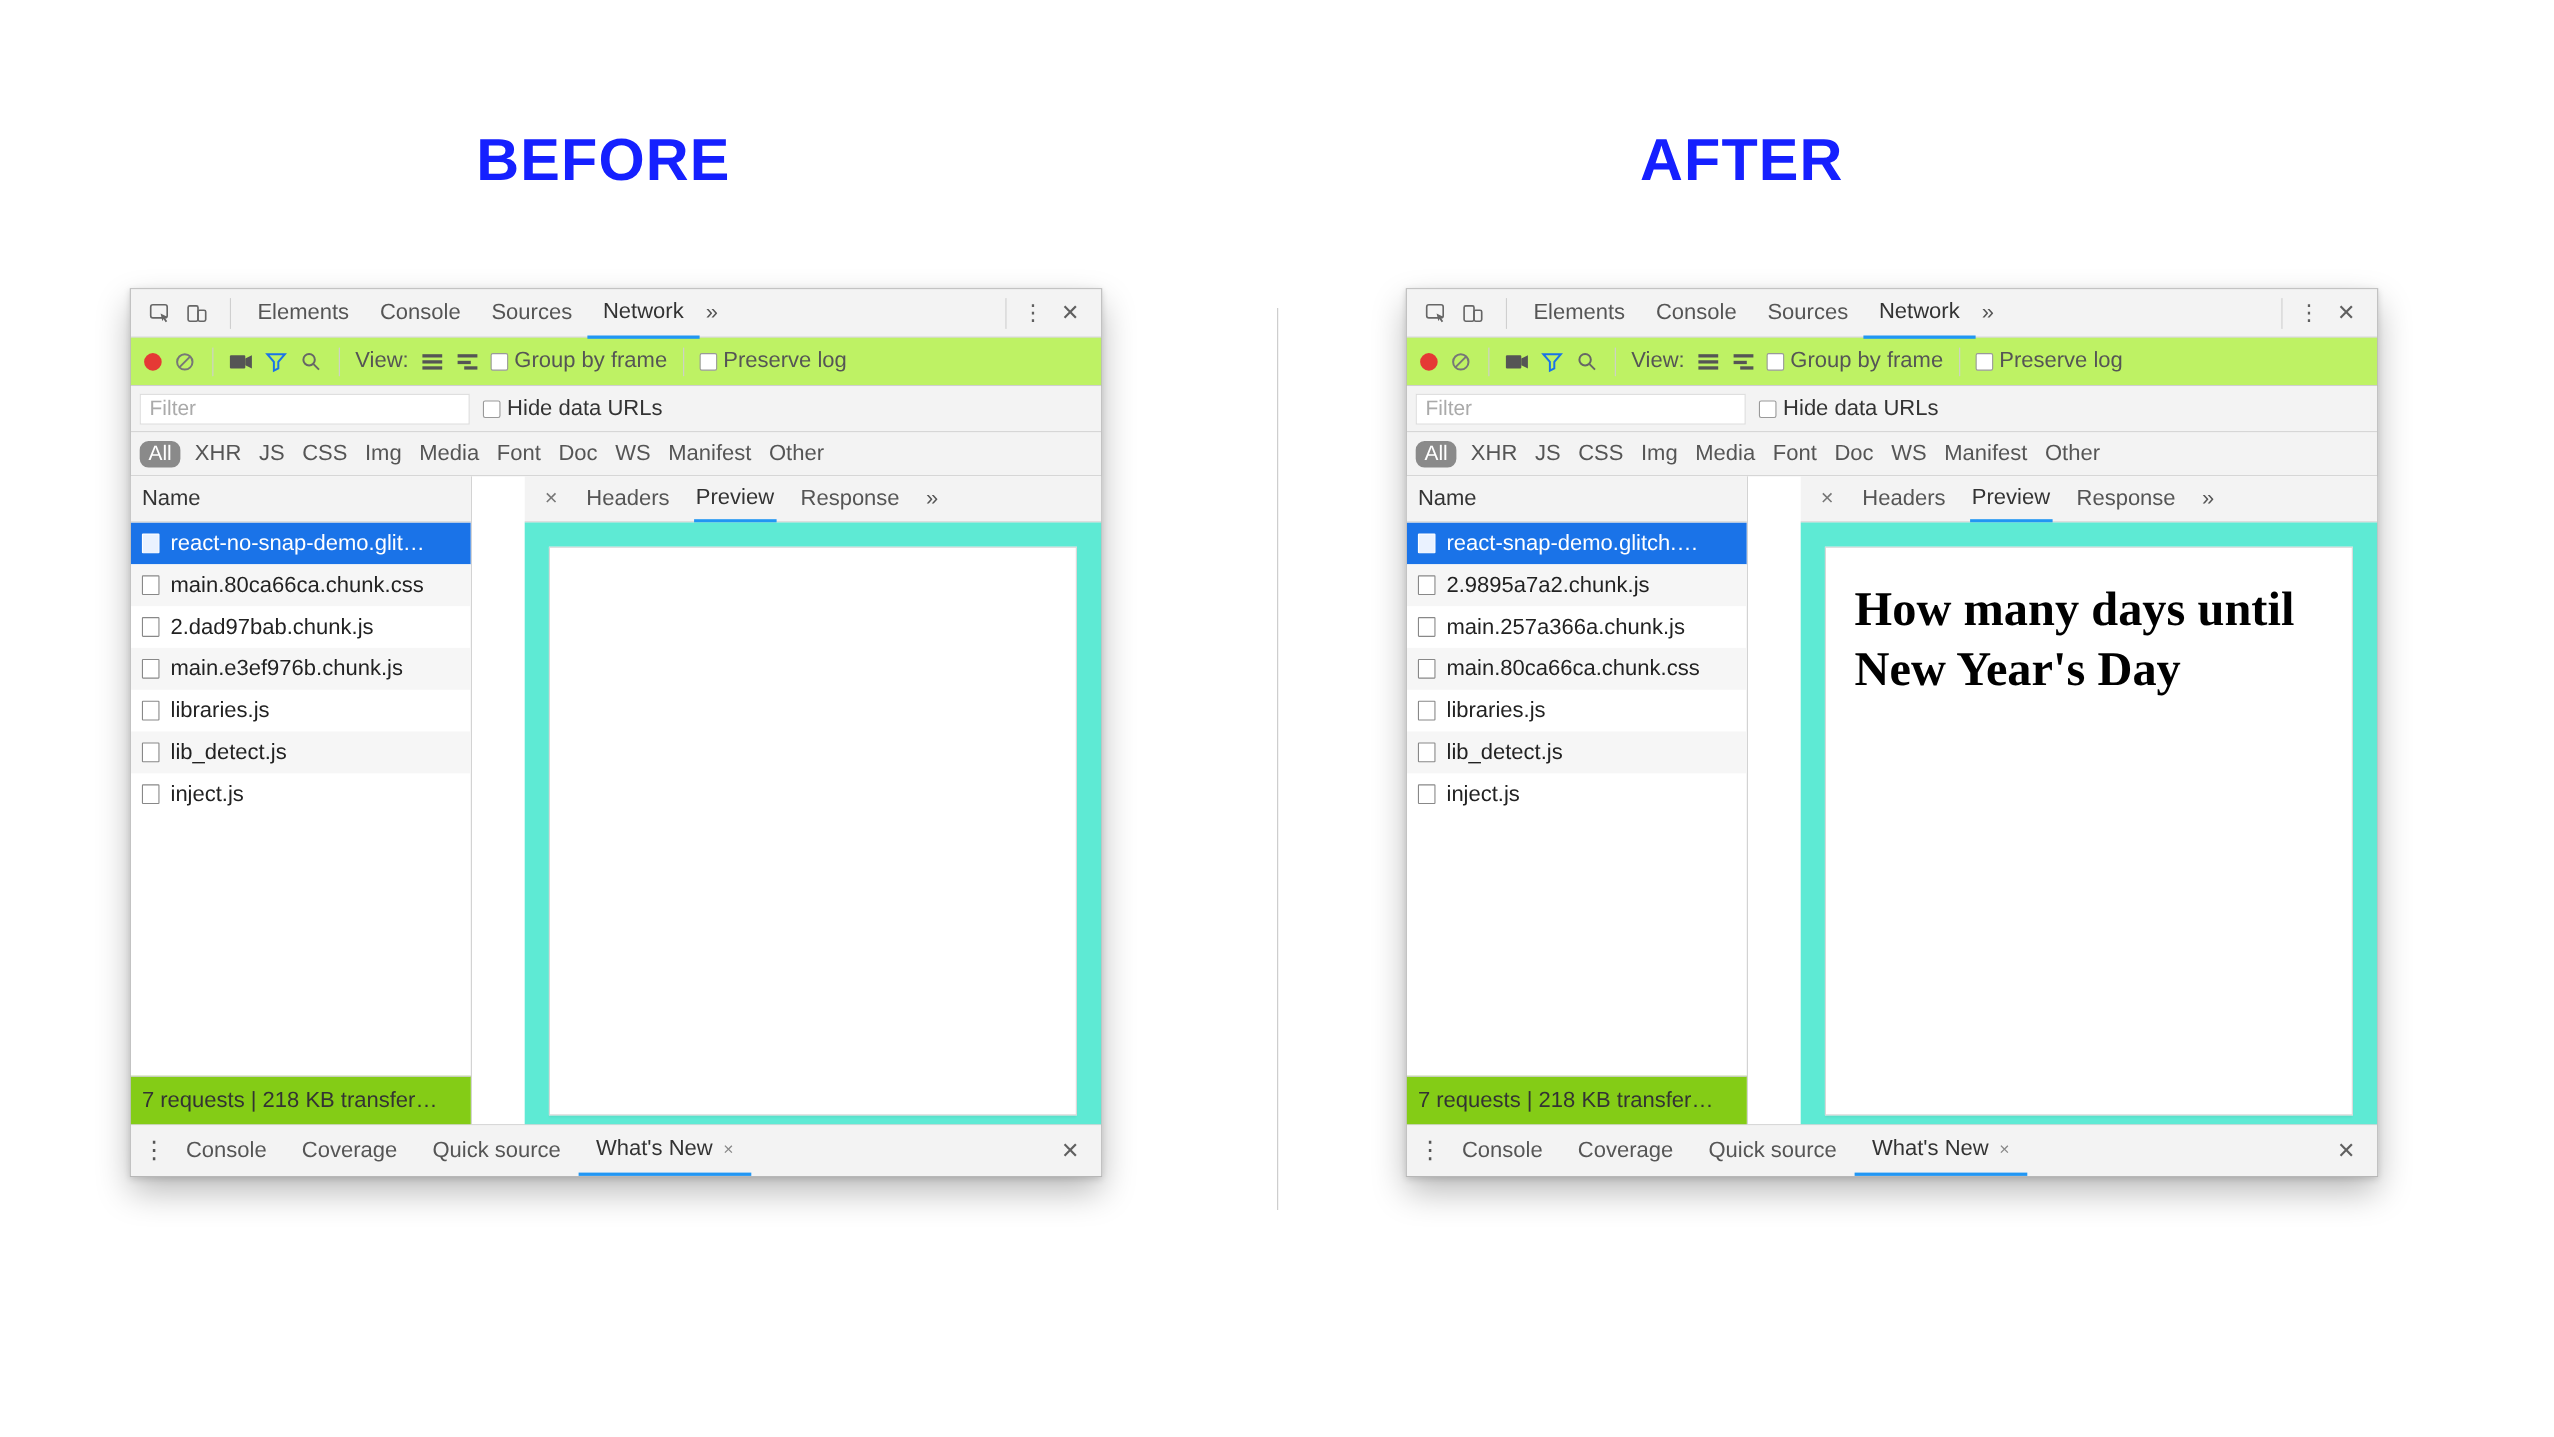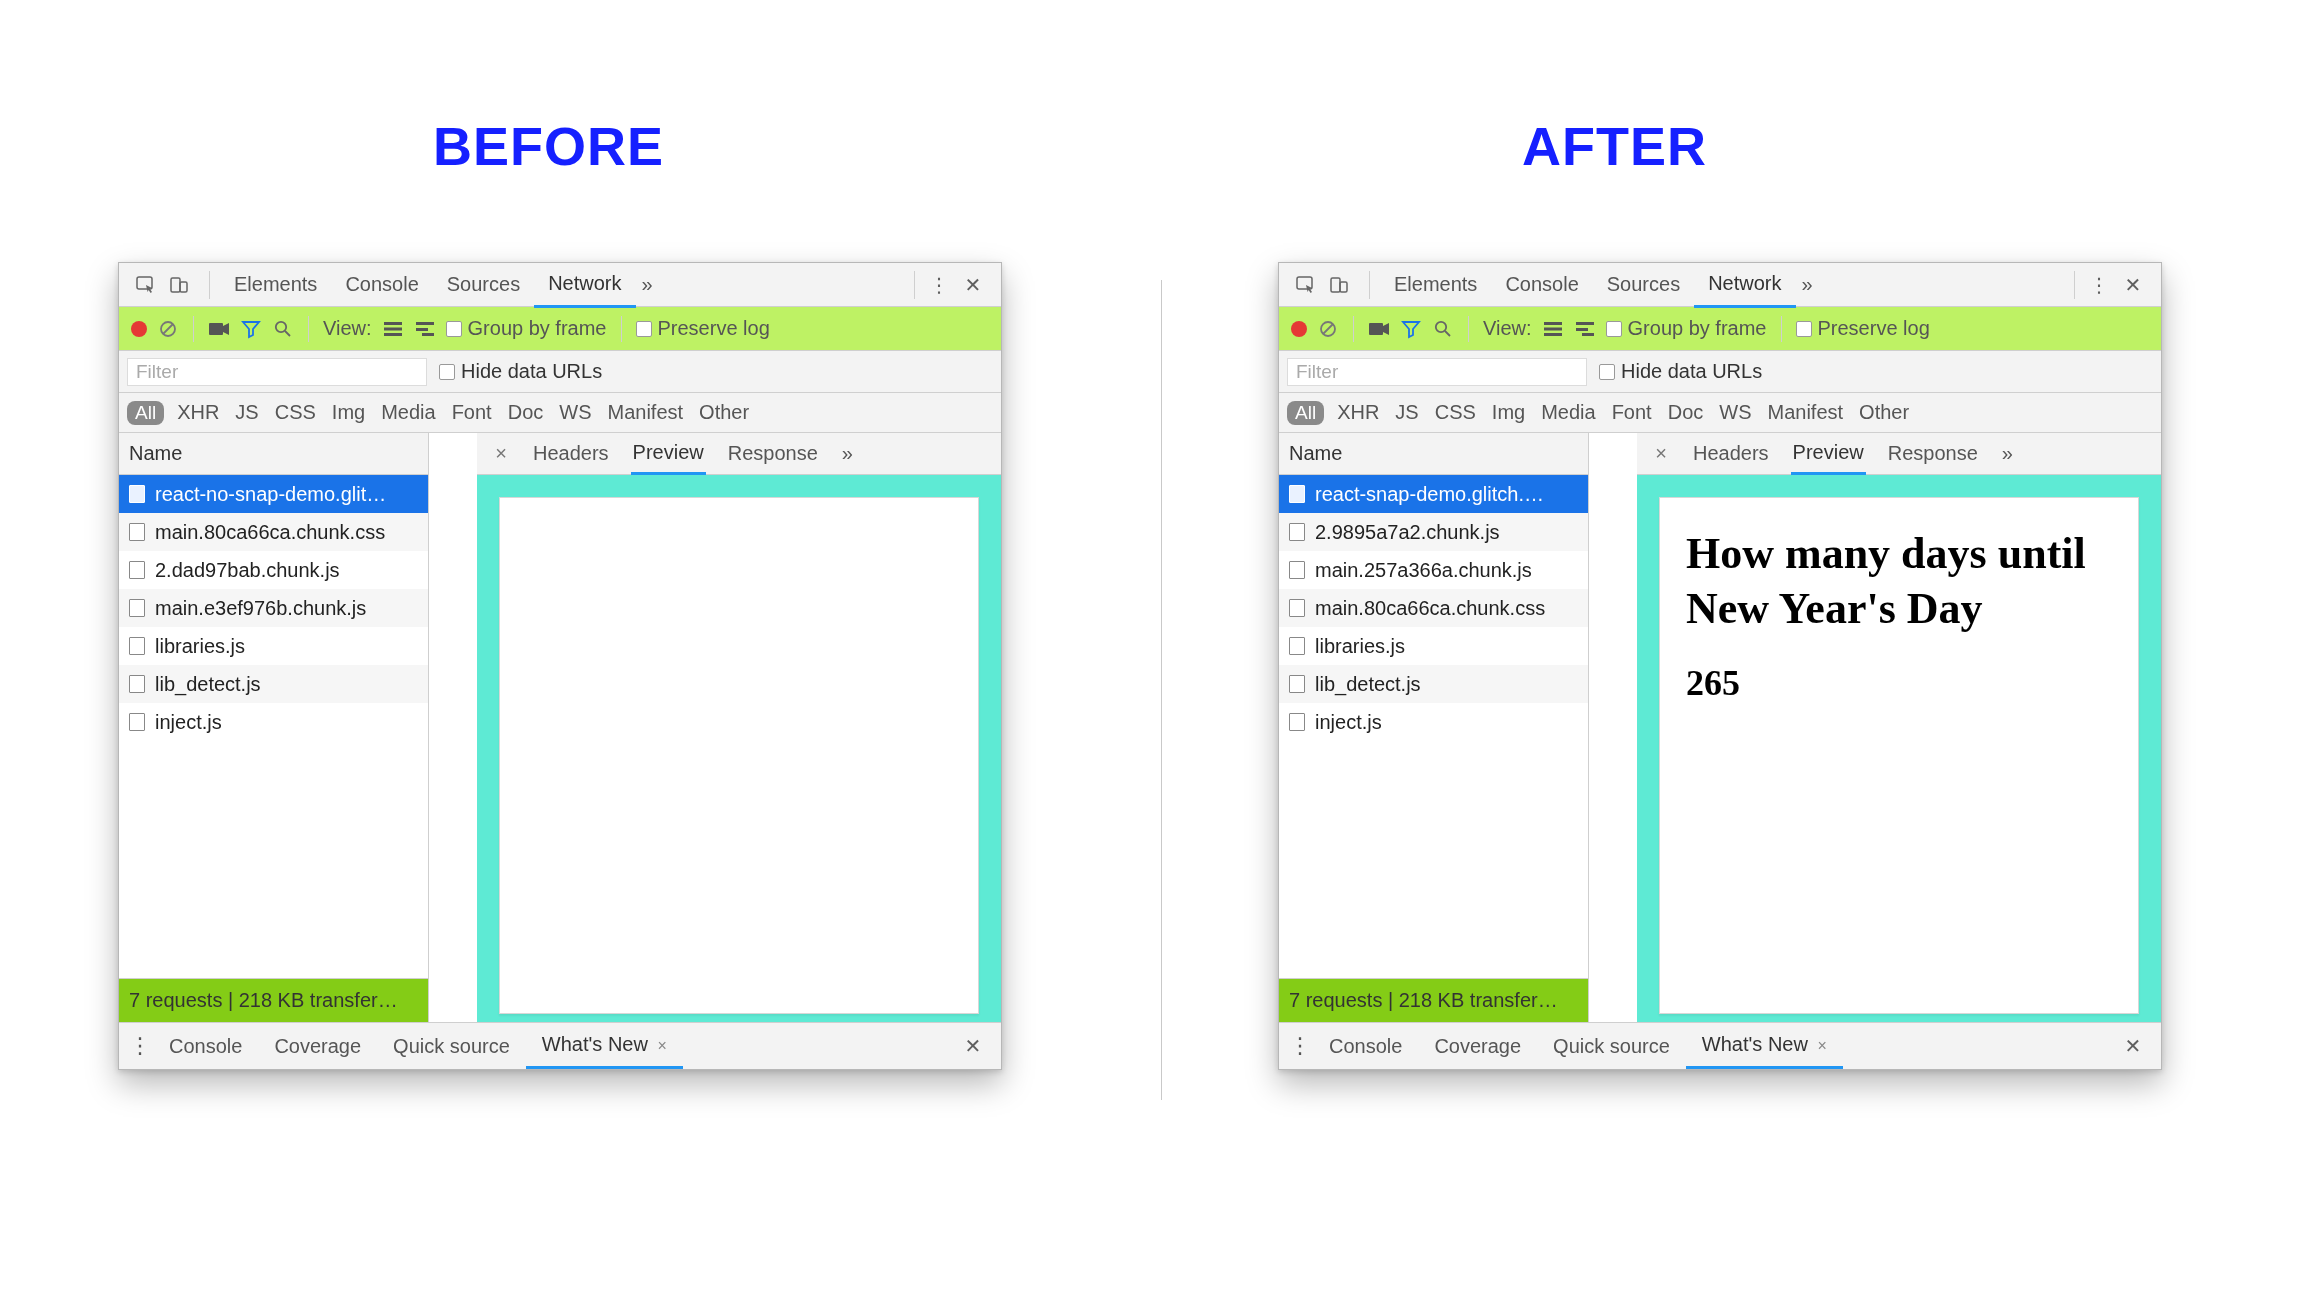--- a/index.html
+++ b/index.html
@@ -162,21 +162,21 @@
   .drawer .spacer { flex:1; }
 
   svg { display:block; }
 </style>
 </head>
 <body>
 
 <div class="stage">
 
   <div class="heading" style="left:433px; top:115px;">BEFORE</div>
-  <div class="heading" style="left:1522px; top:115px;">AFTER</div>
+  <div class="heading" style="left:1491px; top:115px;">AFTER</div>
 
   <div class="divider"></div>
 
   <div class="devtools" style="left:118px; top:262px;">
     <div class="main-tabs">
       <span class="mt-iconbtn">
           <svg width="20" height="20" viewBox="0 0 20 20">
             <rect x="2" y="2" width="15" height="12" rx="2" fill="none" stroke="#666" stroke-width="1.5"></rect>
             <path d="M11 10 l6 3 -2 1 2 3 -1.4 1 -2-3 -1 2 z" fill="#666"></path>
           </svg>
@@ -477,21 +477,20 @@
         <div class="subtabs">
           <span class="xbtn">×</span>
           <span class="stab">Headers</span>
           <span class="stab active">Preview</span>
           <span class="stab">Response</span>
           <span class="stab">»</span>
         </div>
         <div class="previewarea">
           <div class="previewframe">
             <h1>How many days until New Year's Day</h1>
-            <div class="big">265</div>
           </div>
         </div>
       </div>
     </div>
 
     <div class="drawer">
       <span class="kebab">⋮</span>
       <span class="dtab">Console</span>
       <span class="dtab">Coverage</span>
       <span class="dtab">Quick source</span>

